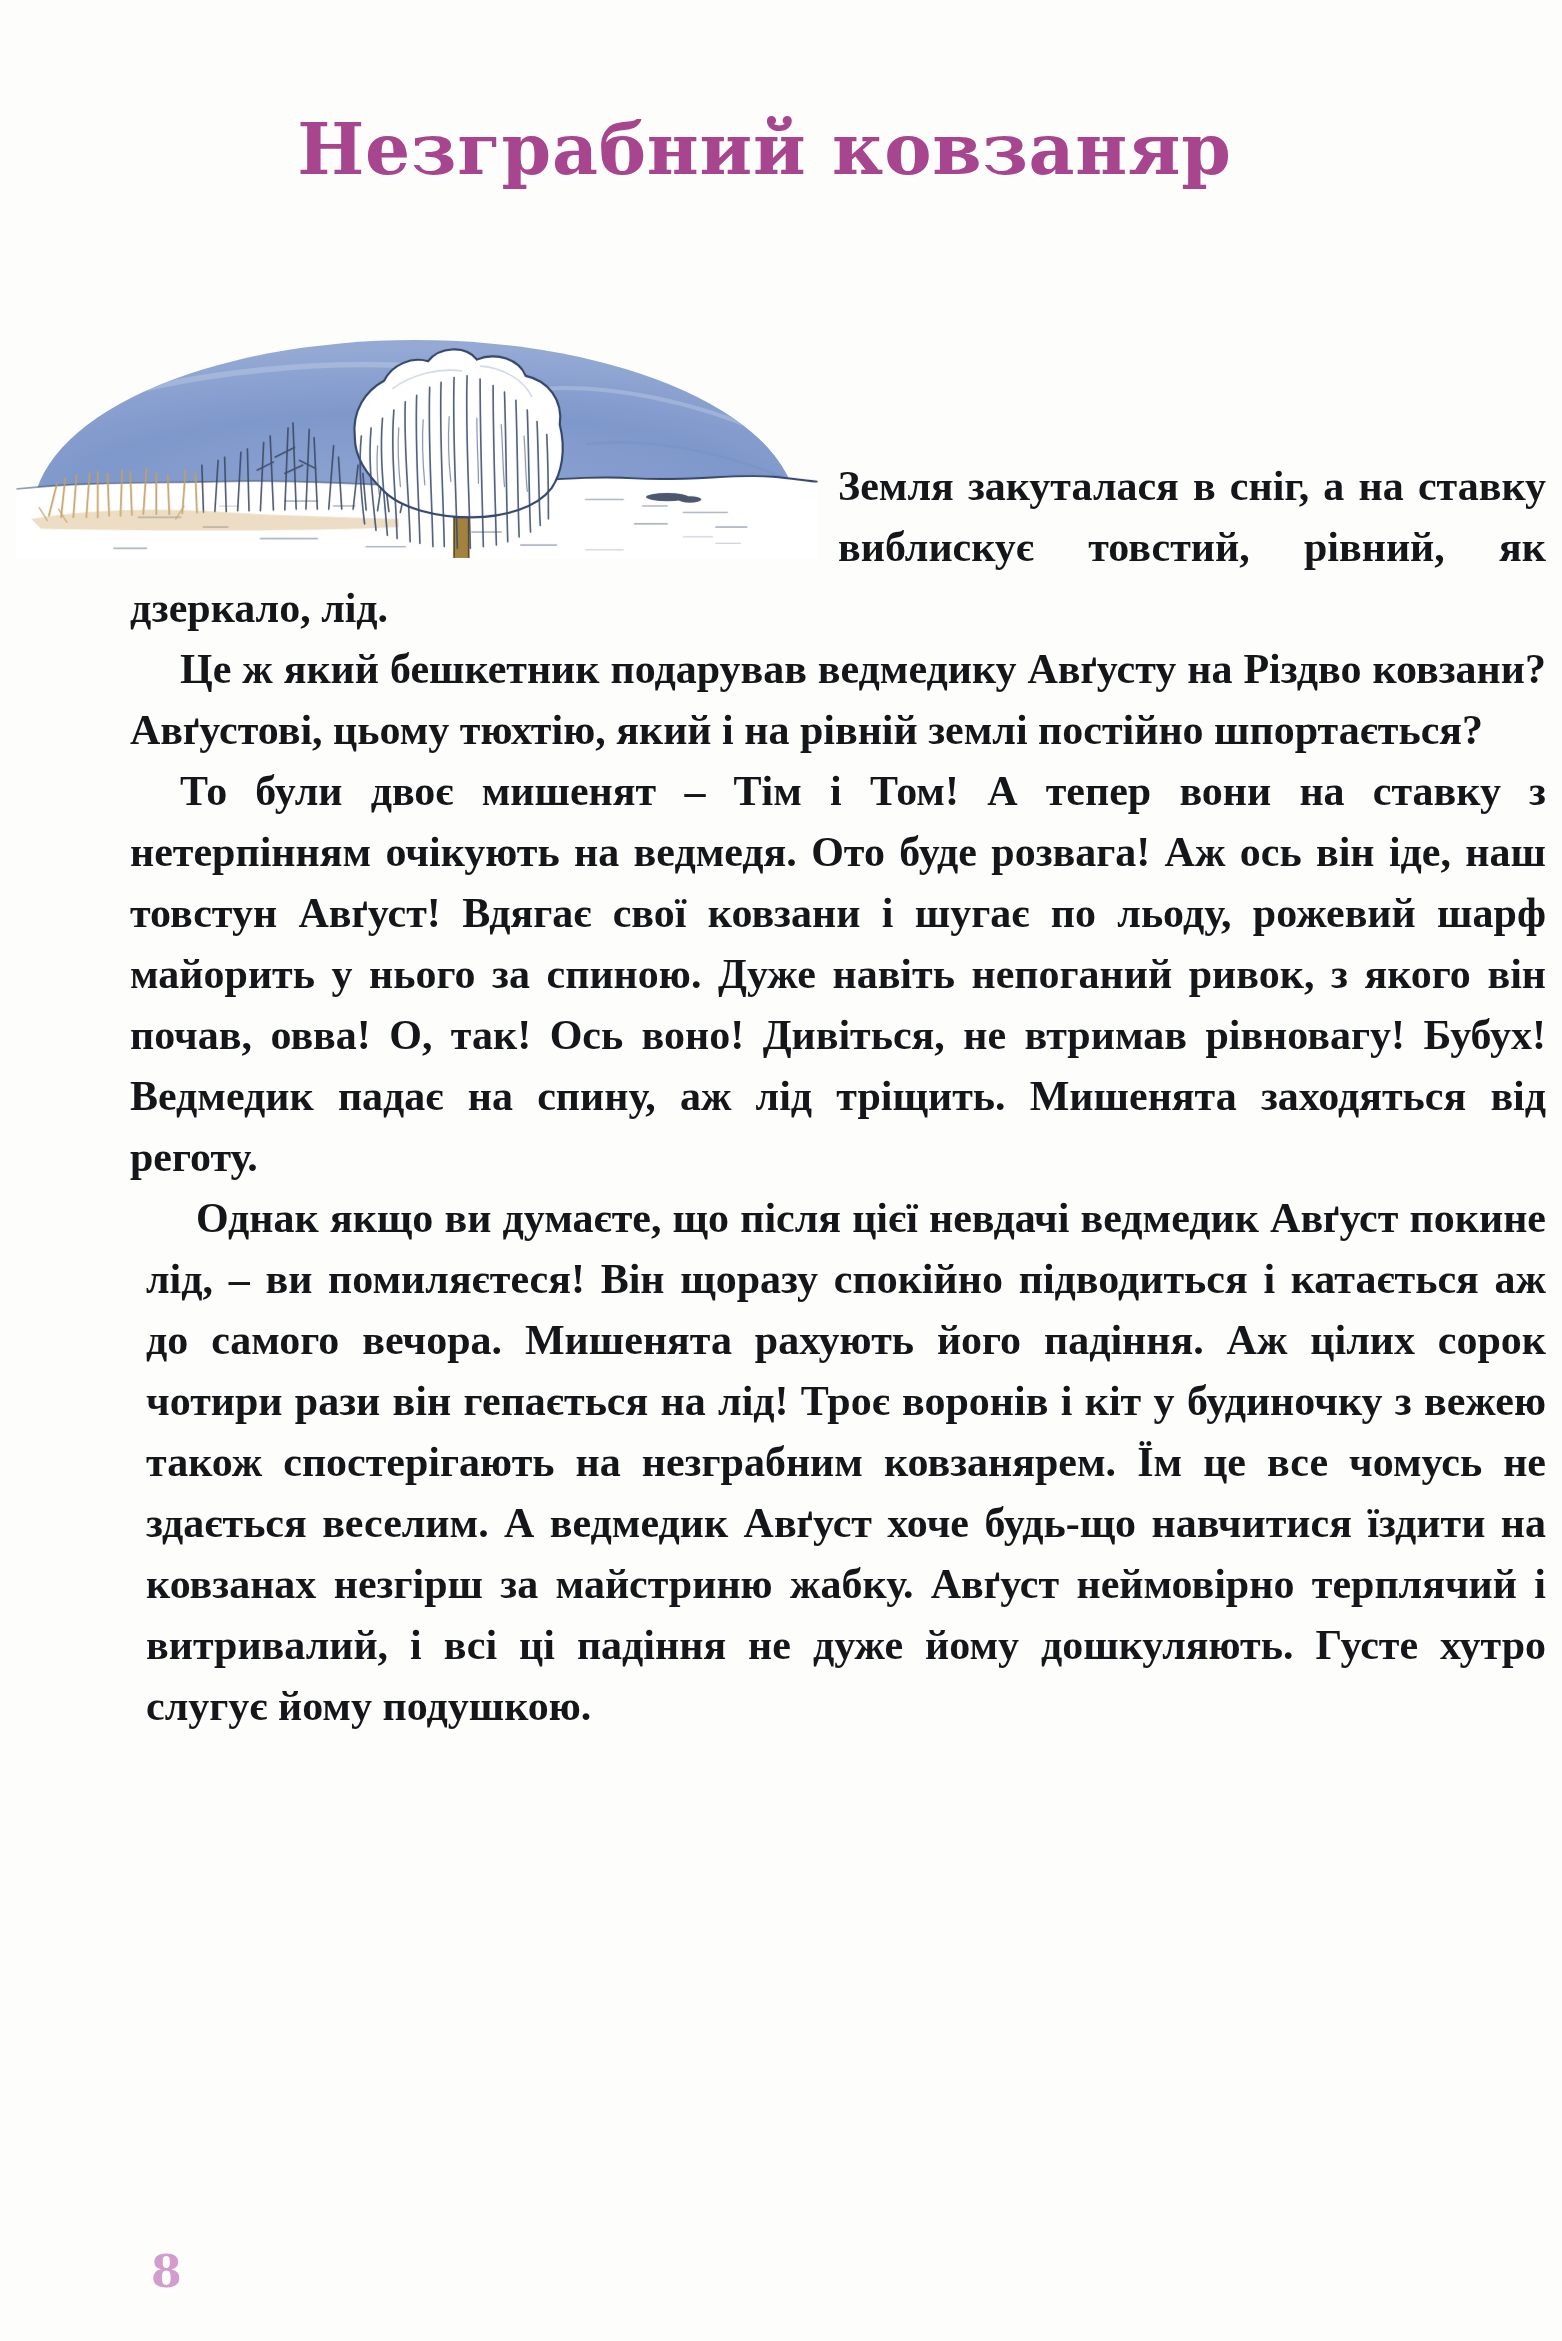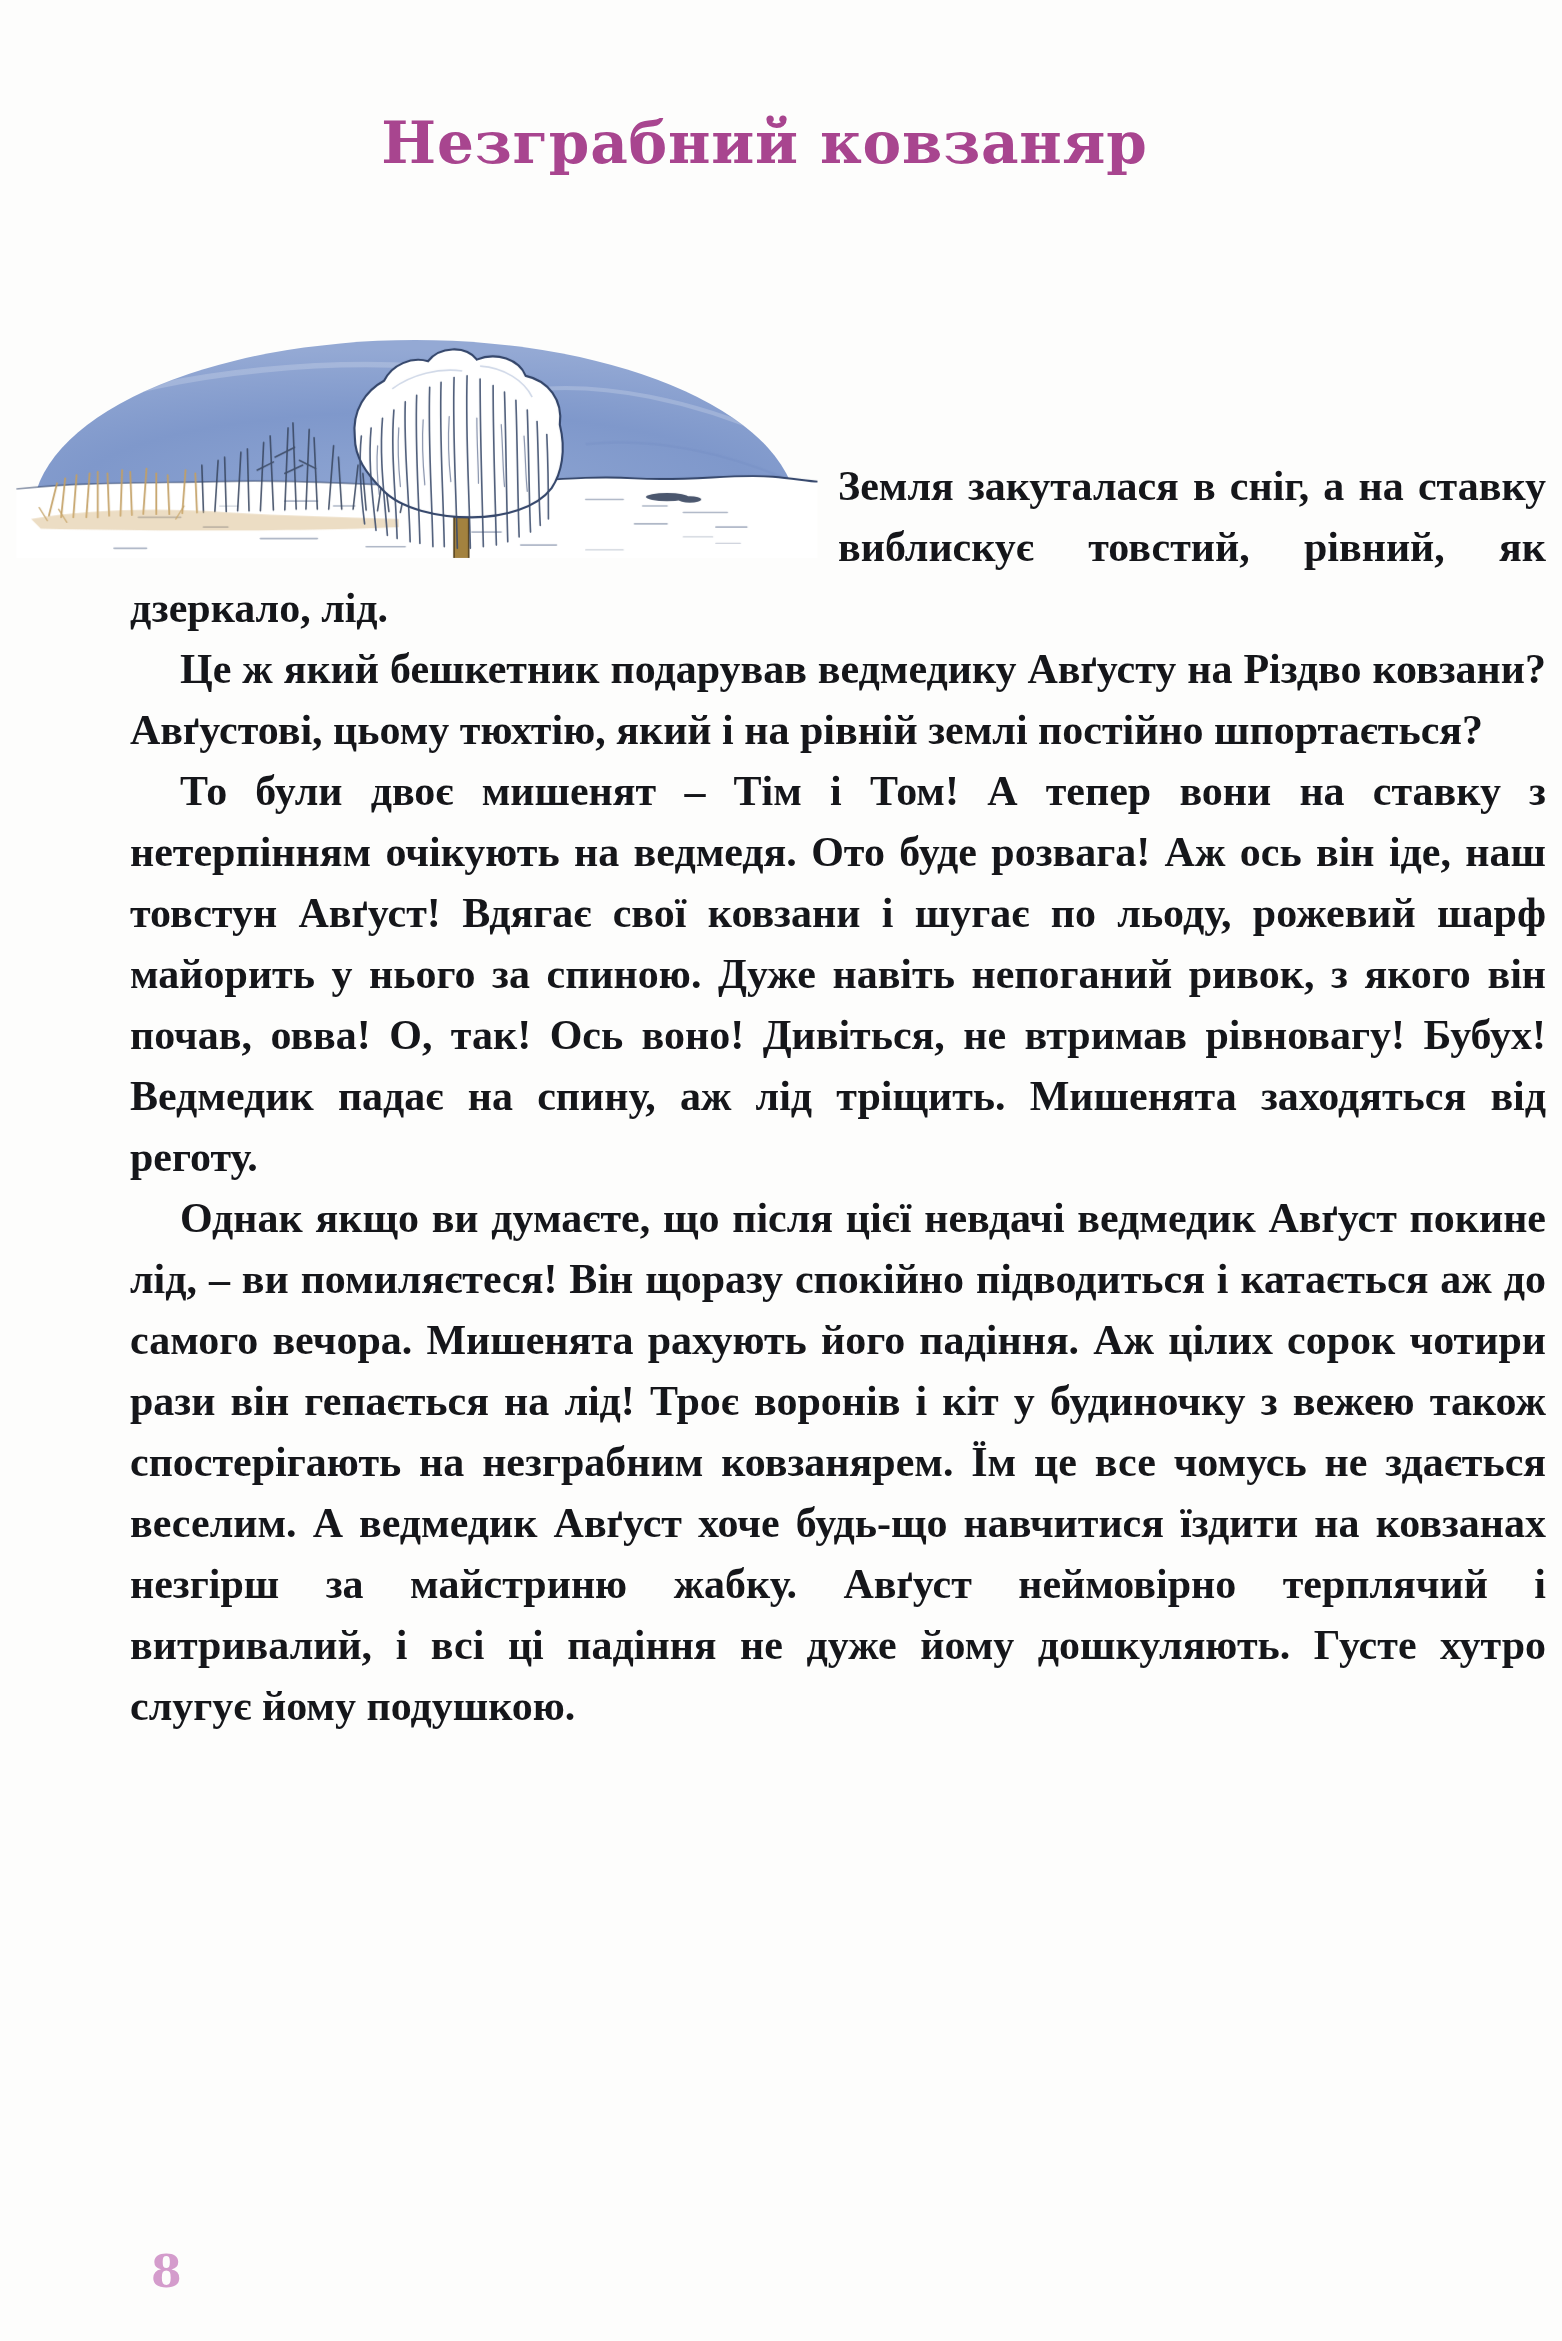--- a/index.html
+++ b/index.html
@@ -22,21 +22,21 @@
 
   
   .title {
     position: absolute;
     left: 0;
     top: 114px;
     width: 1562px;
     text-align: center;
     font-family: "DejaVu Serif", "Liberation Serif", serif;
     font-weight: 700;
-    font-size: 58px;
+    font-size: 71px;
     letter-spacing: 0.8px;
     color: #a8458f;
     line-height: 1.0;
     white-space: nowrap;
     padding-right: 33px;
     box-sizing: border-box;
   }
 
   
   .illustration {
@@ -72,20 +72,21 @@
     text-align: justify;
     text-align-last: left;
     hyphens: manual;
     font-weight: bold;
   }
   .text-block p.lead {
     text-indent: 0;
   }
   .text-block p.last {
     text-align-last: left;
+    margin-left: 16px;
   }
 
   
   .folio {
     position: absolute;
     left: 151px;
     top: 2246px;
     font-family: "DejaVu Serif", "Liberation Serif", serif;
     font-weight: 700;
     font-size: 44px;

